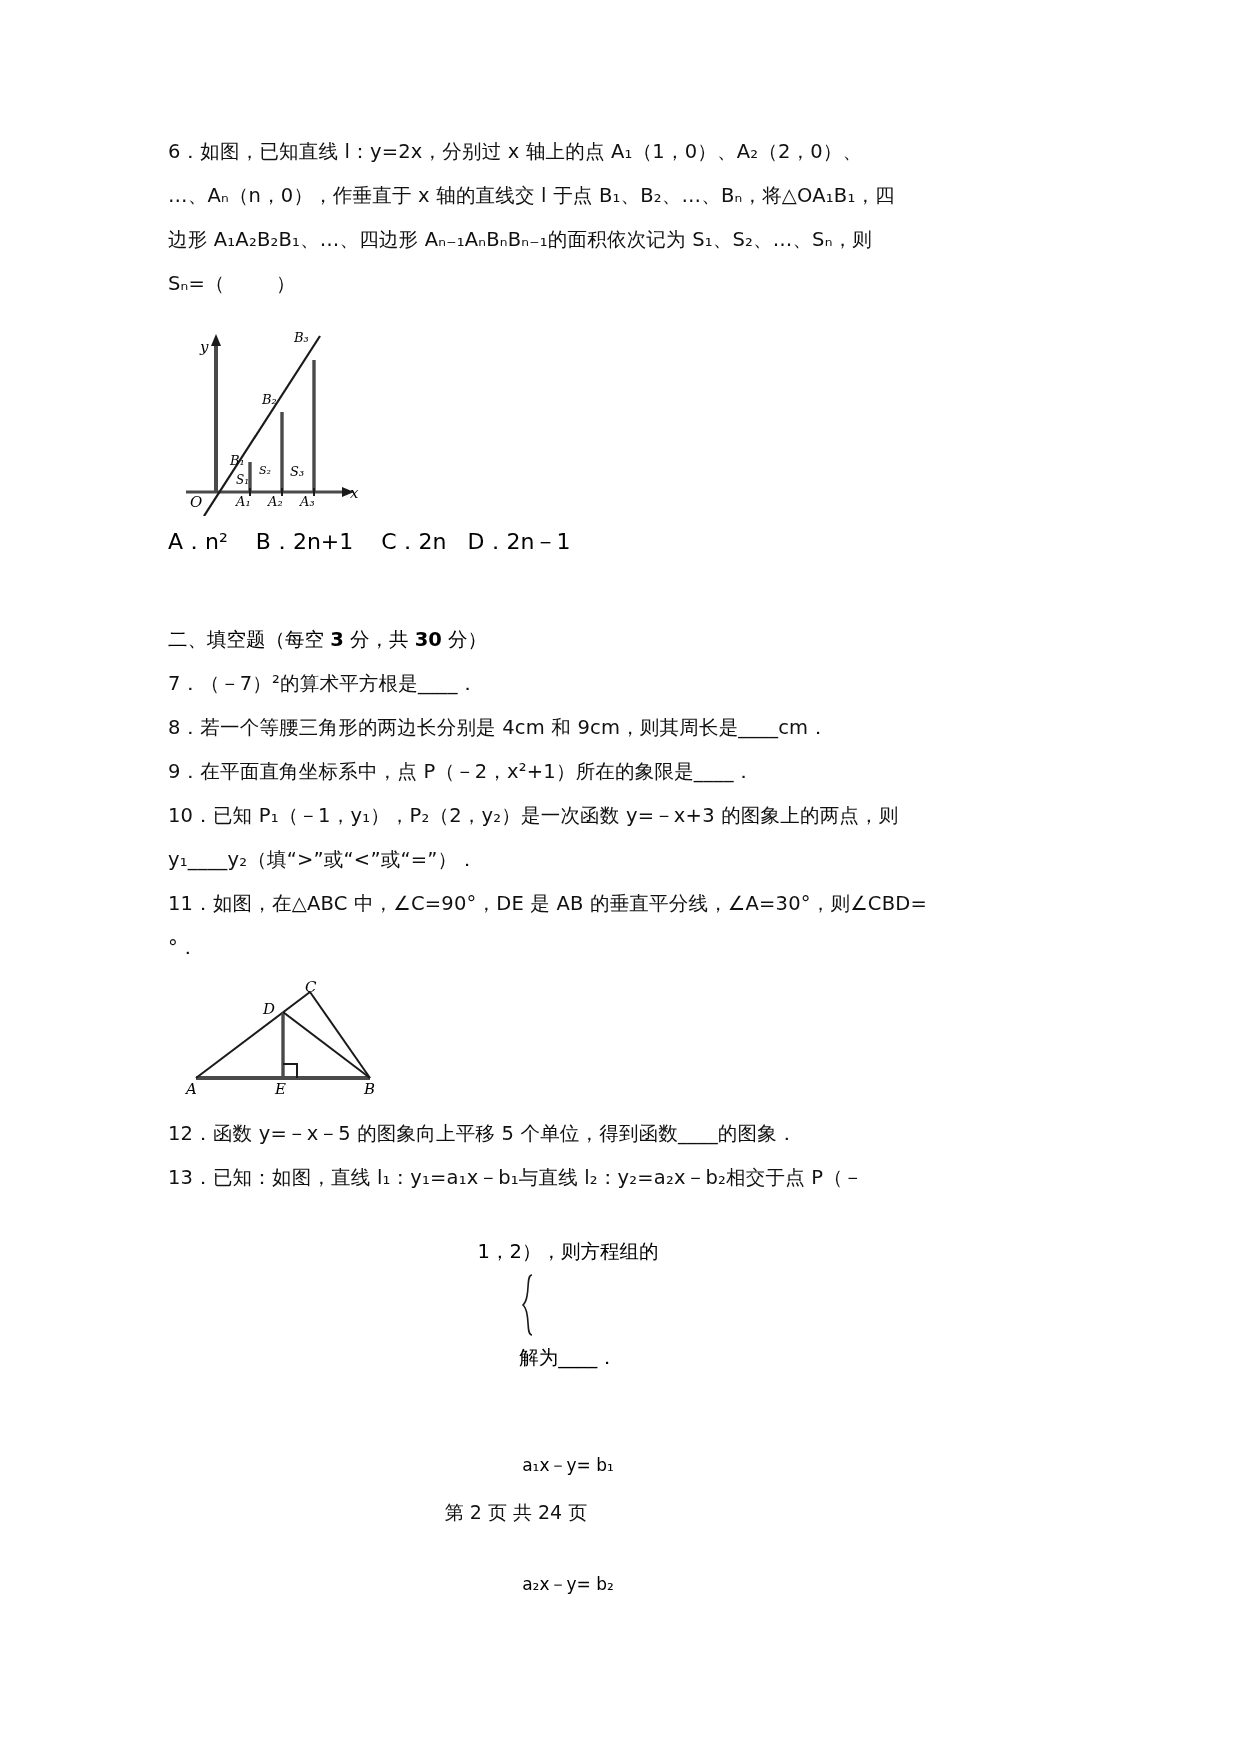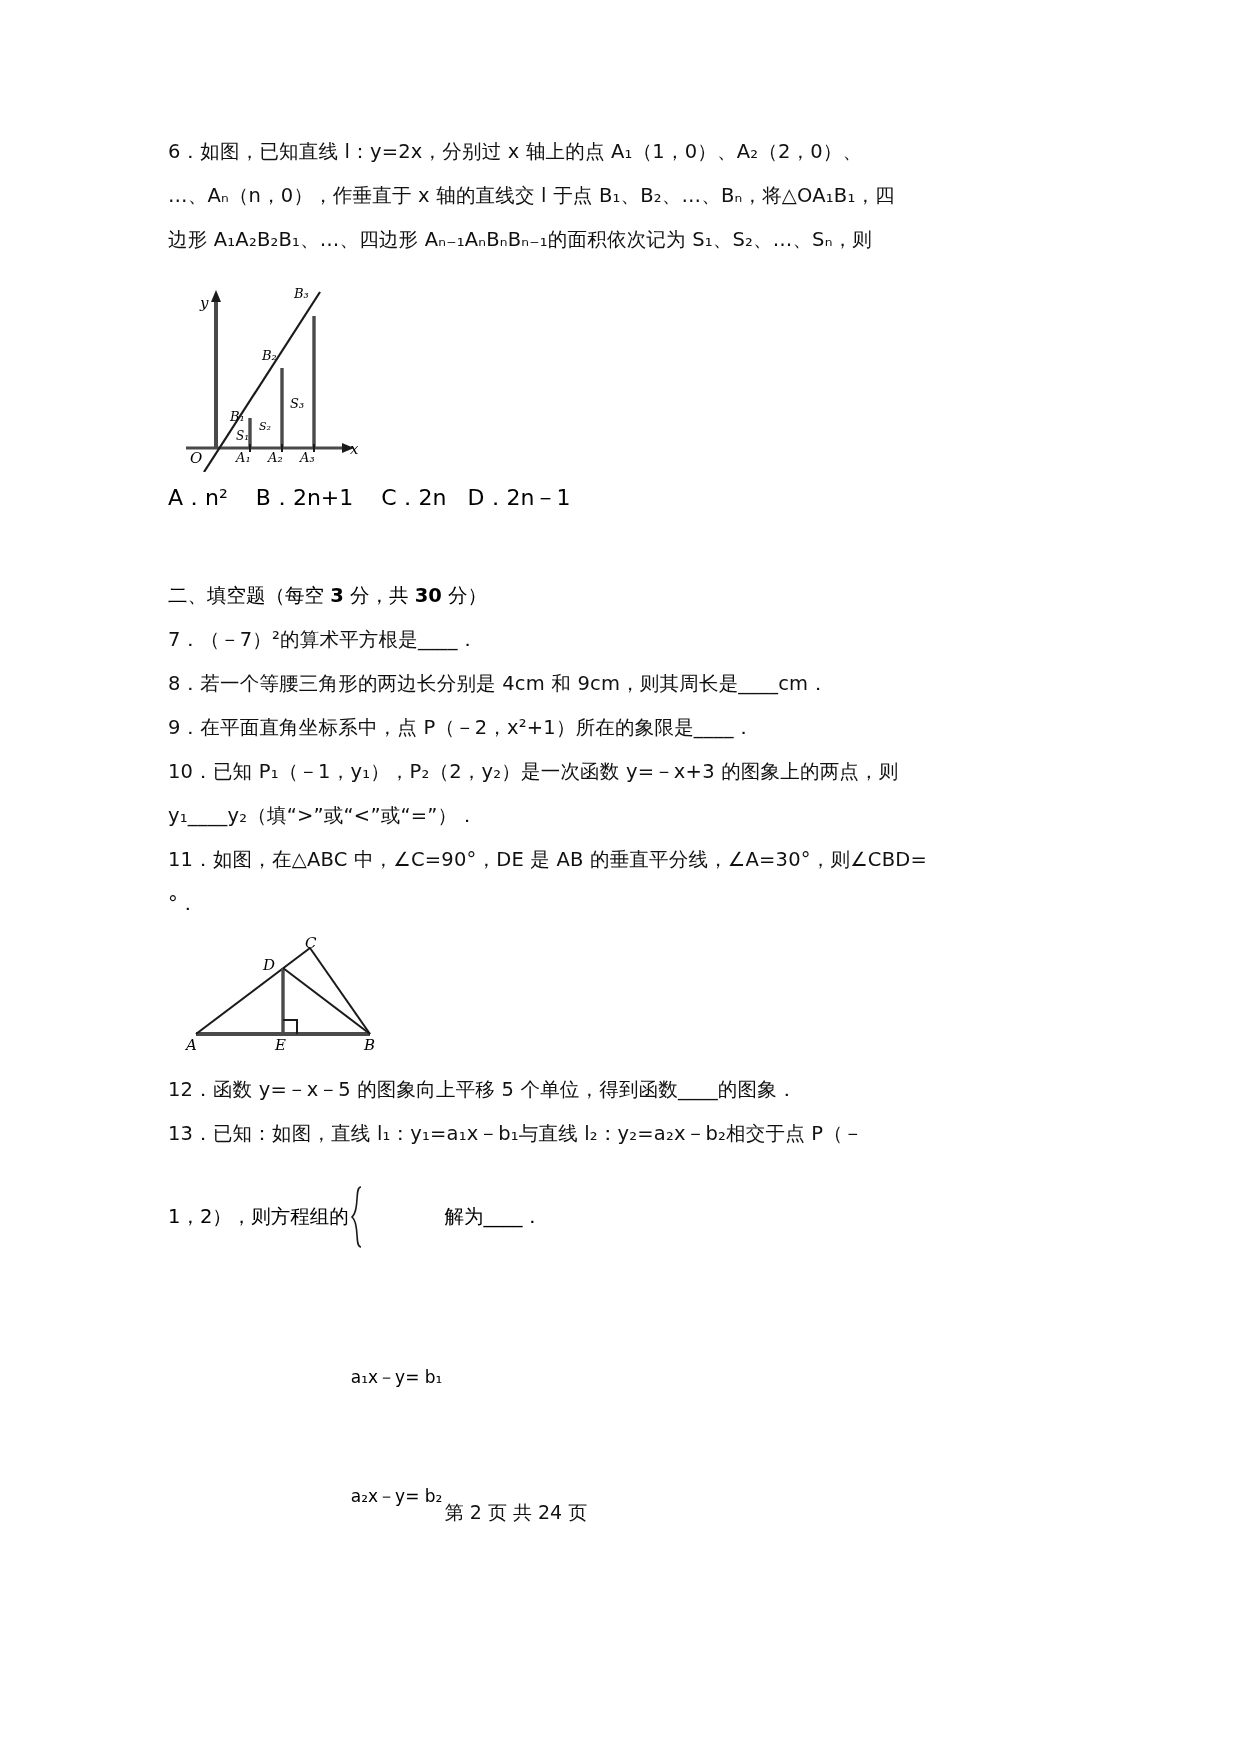--- a/index.html
+++ b/index.html
@@ -83,20 +83,21 @@
     margin-left: 16px;
     font-size: 17px;
     line-height: 31px;
   }
   .q13-line2 {
     font-size: 19.5px;
     line-height: 44px;
     display: flex;
     align-items: center;
     white-space: pre;
+    flex-direction: column;
   }
 
   .footer {
     position: absolute;
     left: 0;
     top: 1500px;
     width: 1032px;
     text-align: center;
     font-size: 19px;
     color: #111;
@@ -106,20 +107,21 @@
 <body>
 
 <div class="page">
 
   <div class="content">
 
     <div class="q-block">
       <div class="q-line">6．如图，已知直线 l：y=2x，分别过 x 轴上的点 A₁（1，0）、A₂（2，0）、</div>
       <div class="q-line">…、Aₙ（n，0），作垂直于 x 轴的直线交 l 于点 B₁、B₂、…、Bₙ，将△OA₁B₁，四</div>
       <div class="q-line">边形 A₁A₂B₂B₁、…、四边形 Aₙ₋₁AₙBₙBₙ₋₁的面积依次记为 S₁、S₂、…、Sₙ，则</div>
+      <div class="q-line">Sₙ=（        ）</div>
 
       <div class="fig1">
         <svg width="230" height="200" viewBox="0 0 230 200">
 
           <line x1="38" y1="176" x2="38" y2="26" stroke="#4a4a4a" stroke-width="4"></line>
           <polygon points="38,18 33,30 43,30" fill="#1a1a1a"></polygon>
 
           <line x1="8" y1="176" x2="168" y2="176" stroke="#4a4a4a" stroke-width="3"></line>
           <polygon points="176,176 164,171 164,181" fill="#1a1a1a"></polygon>
 
@@ -141,21 +143,21 @@
         <span style="position:absolute; left:58px; top:178px; font-family:'DejaVu Serif',serif; font-style:italic; font-size:13px;">A₁</span>
         <span style="position:absolute; left:90px; top:178px; font-family:'DejaVu Serif',serif; font-style:italic; font-size:13px;">A₂</span>
         <span style="position:absolute; left:122px; top:178px; font-family:'DejaVu Serif',serif; font-style:italic; font-size:13px;">A₃</span>
 
         <span style="position:absolute; left:52px; top:126px; font-family:'DejaVu Serif',serif; font-style:italic; font-size:13px;margin-top:11px;">B₁</span>
         <span style="position:absolute; left:84px; top:76px; font-family:'DejaVu Serif',serif; font-style:italic; font-size:13px;">B₂</span>
         <span style="position:absolute; left:116px; top:14px; font-family:'DejaVu Serif',serif; font-style:italic; font-size:13px;">B₃</span>
 
         <span style="position:absolute; left:58px; top:157px; font-family:'DejaVu Serif',serif; font-style:italic; font-size:12px;">S₁</span>
         <span style="position:absolute; left:81px; top:148px; font-family:'DejaVu Serif',serif; font-style:italic; font-size:11px;">S₂</span>
-        <span style="position:absolute; left:112px; top:124px; font-family:'DejaVu Serif',serif; font-style:italic; font-size:13px;">S₃</span>
+        <span style="position:absolute; left:112px; top:148px; font-family:'DejaVu Serif',serif; font-style:italic; font-size:13px;">S₃</span>
       </div>
 
       <div class="opts">A．n²    B．2n+1    C．2n   D．2n－1</div>
     </div>
 
     <div class="spacer-lg"></div>
 
     <div class="sec-head"><span>二、填空题</span><span>（每空 </span><b>3</b><span> 分，共 </span><b>30</b><span> 分）</span></div>
 
     <div class="q-line">7．（－7）²的算术平方根是____．</div>

